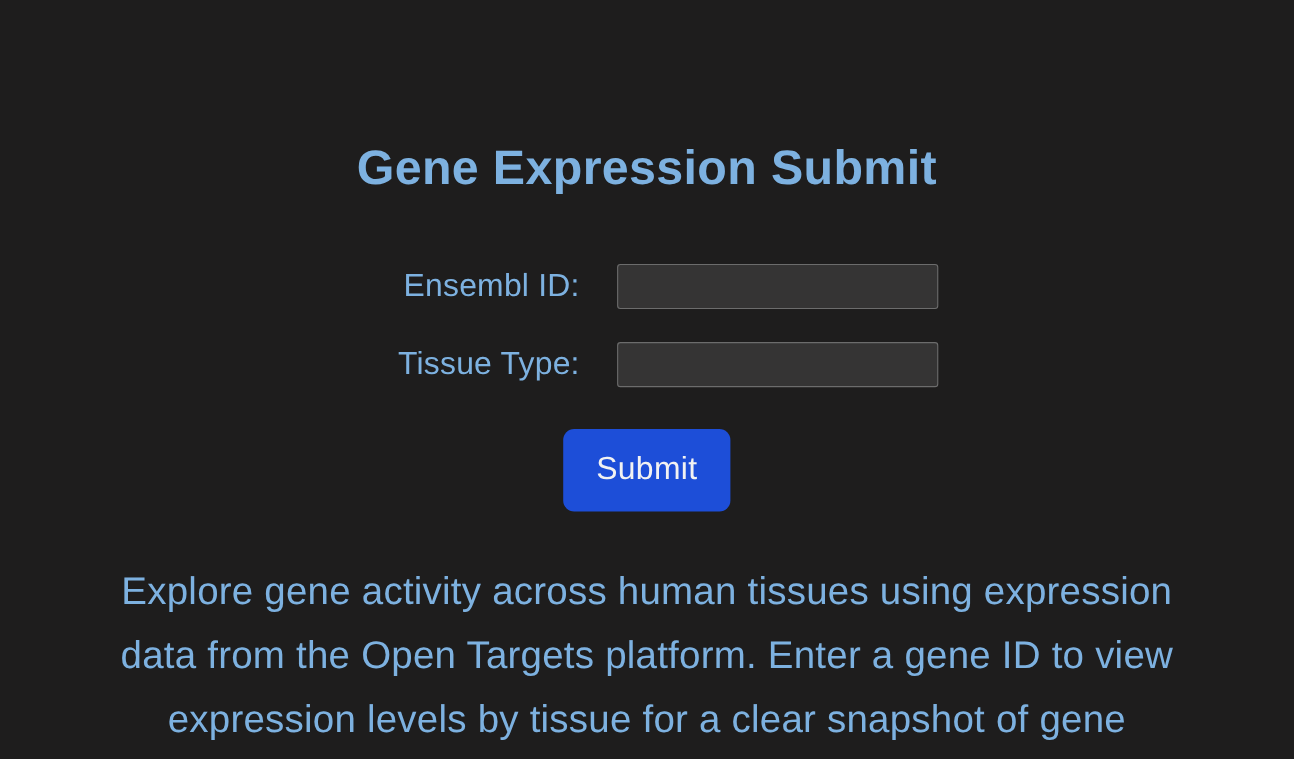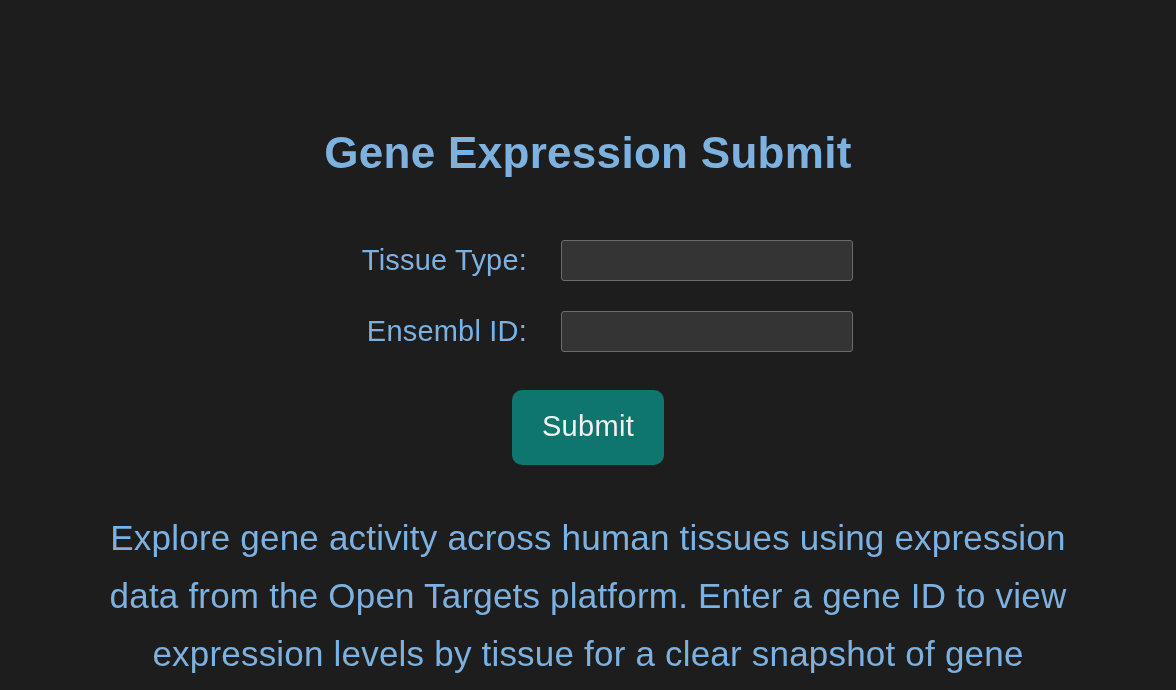--- a/index.html
+++ b/index.html
@@ -55,21 +55,21 @@
       background-color: #353434;
       border: 1px solid #6c6c6c;
       border-radius: 3px;
       padding: 6px 10px;
       font-size: 18px;
       color: #e0e0e0;
       outline: none;
     }
     .submit-button {
       margin-top: 8px;
-      background-color: #0f766e;
+      background-color: #1d4ed8;
       color: #f2f2f2;
       border: none;
       border-radius: 10px;
       font-size: 29px;
       font-weight: 400;
       padding: 20px 30px 22px 30px;
       cursor: pointer;
       font-family: inherit;
       letter-spacing: 0.3px;
     }
@@ -85,26 +85,26 @@
     }
   </style>
 </head>
 <body>
 
 <div class="container">
   <h1 class="page-title">Gene Expression Submit</h1>
 
   <div class="form-area">
     <div class="form-row">
-      <label class="form-label">Tissue Type:</label>
+      <label class="form-label">Ensembl ID:</label>
       <input type="text" class="form-input" value="" style="">
     </div>
 
     <div class="form-row">
-      <label class="form-label">Ensembl ID:</label>
+      <label class="form-label">Tissue Type:</label>
       <input type="text" class="form-input" value="" style="">
     </div>
 
     <button class="submit-button">Submit</button>
   </div>
 
   <p class="description">Explore gene activity across human tissues using expression data from the Open Targets platform. Enter a gene ID to view expression levels by tissue for a clear snapshot of gene activity.</p>
 </div>
 
 </body></html>

